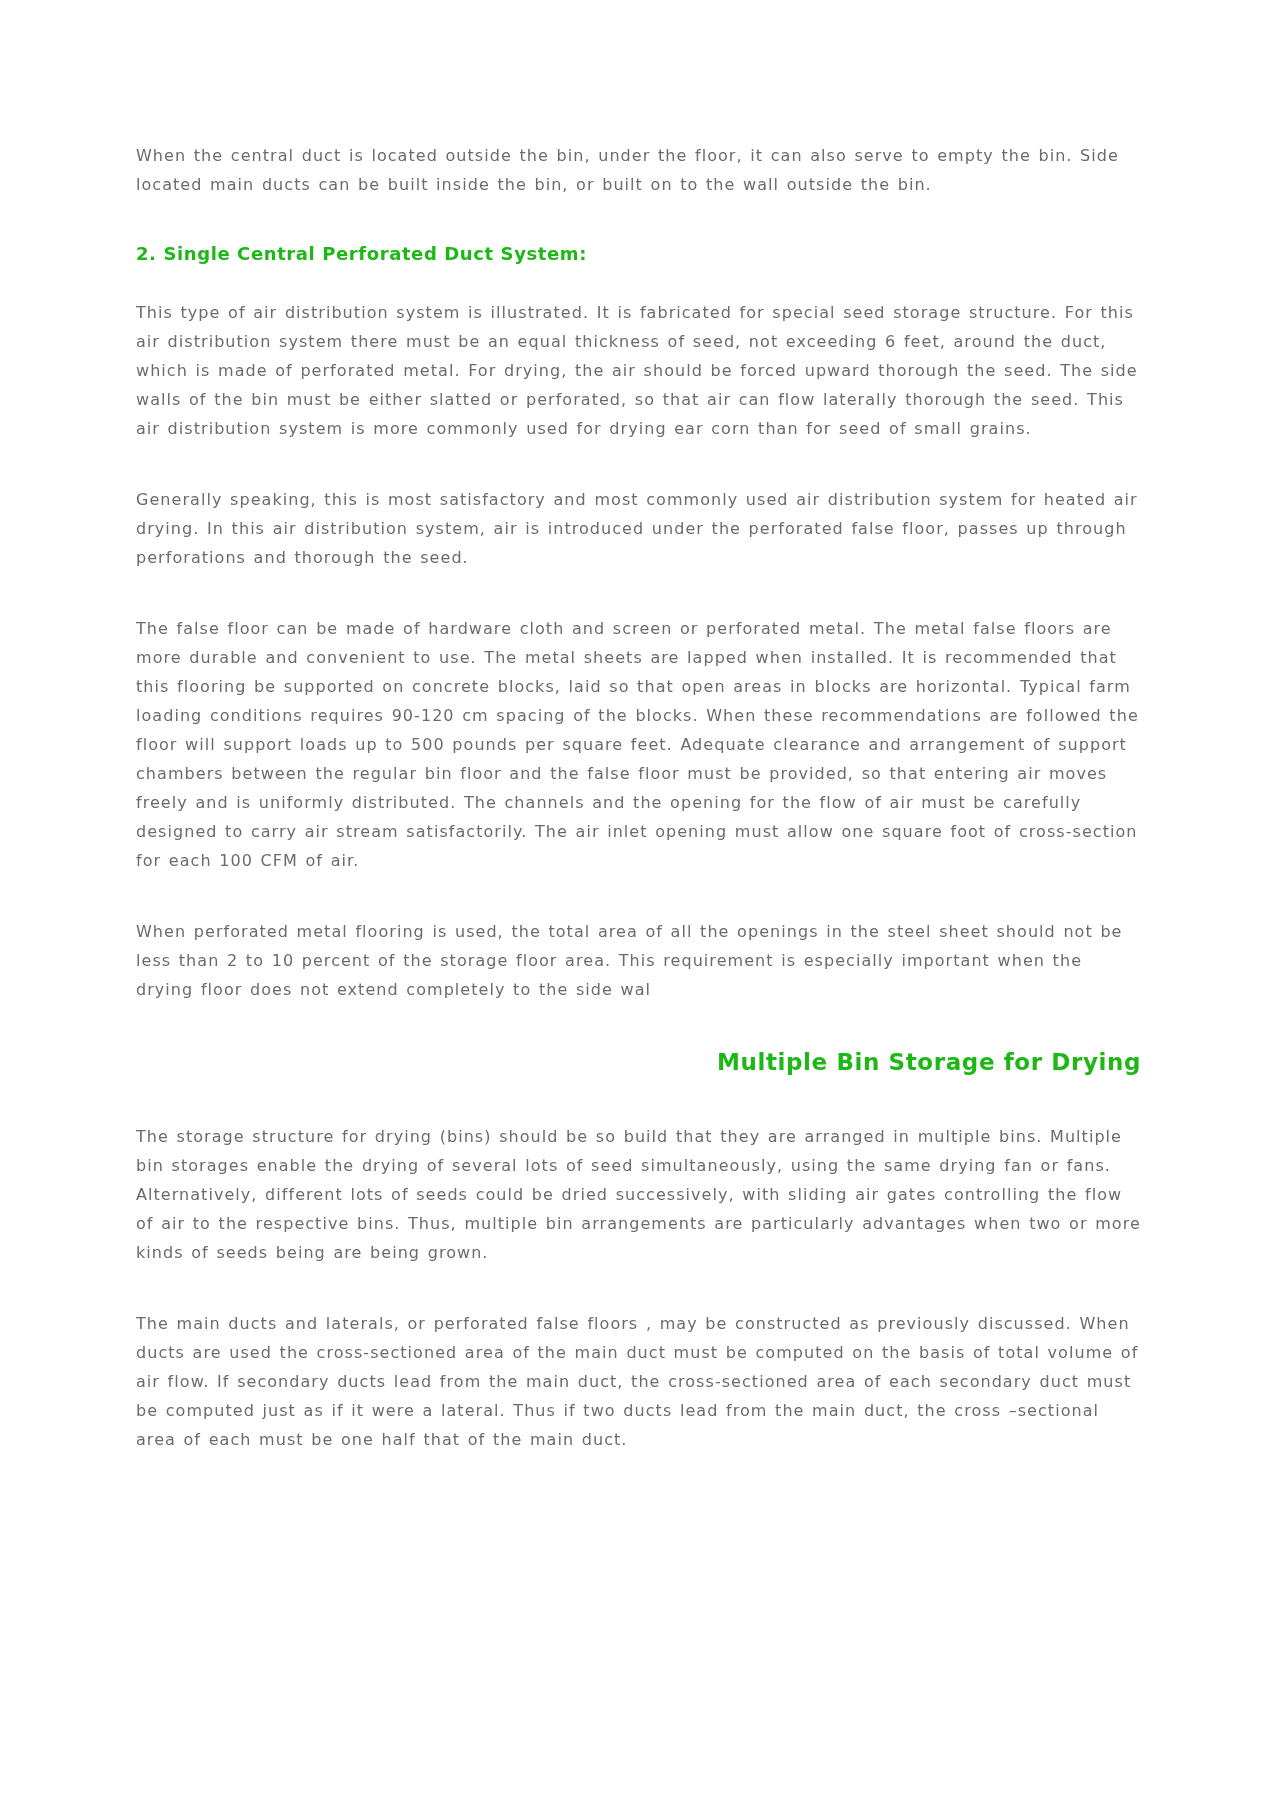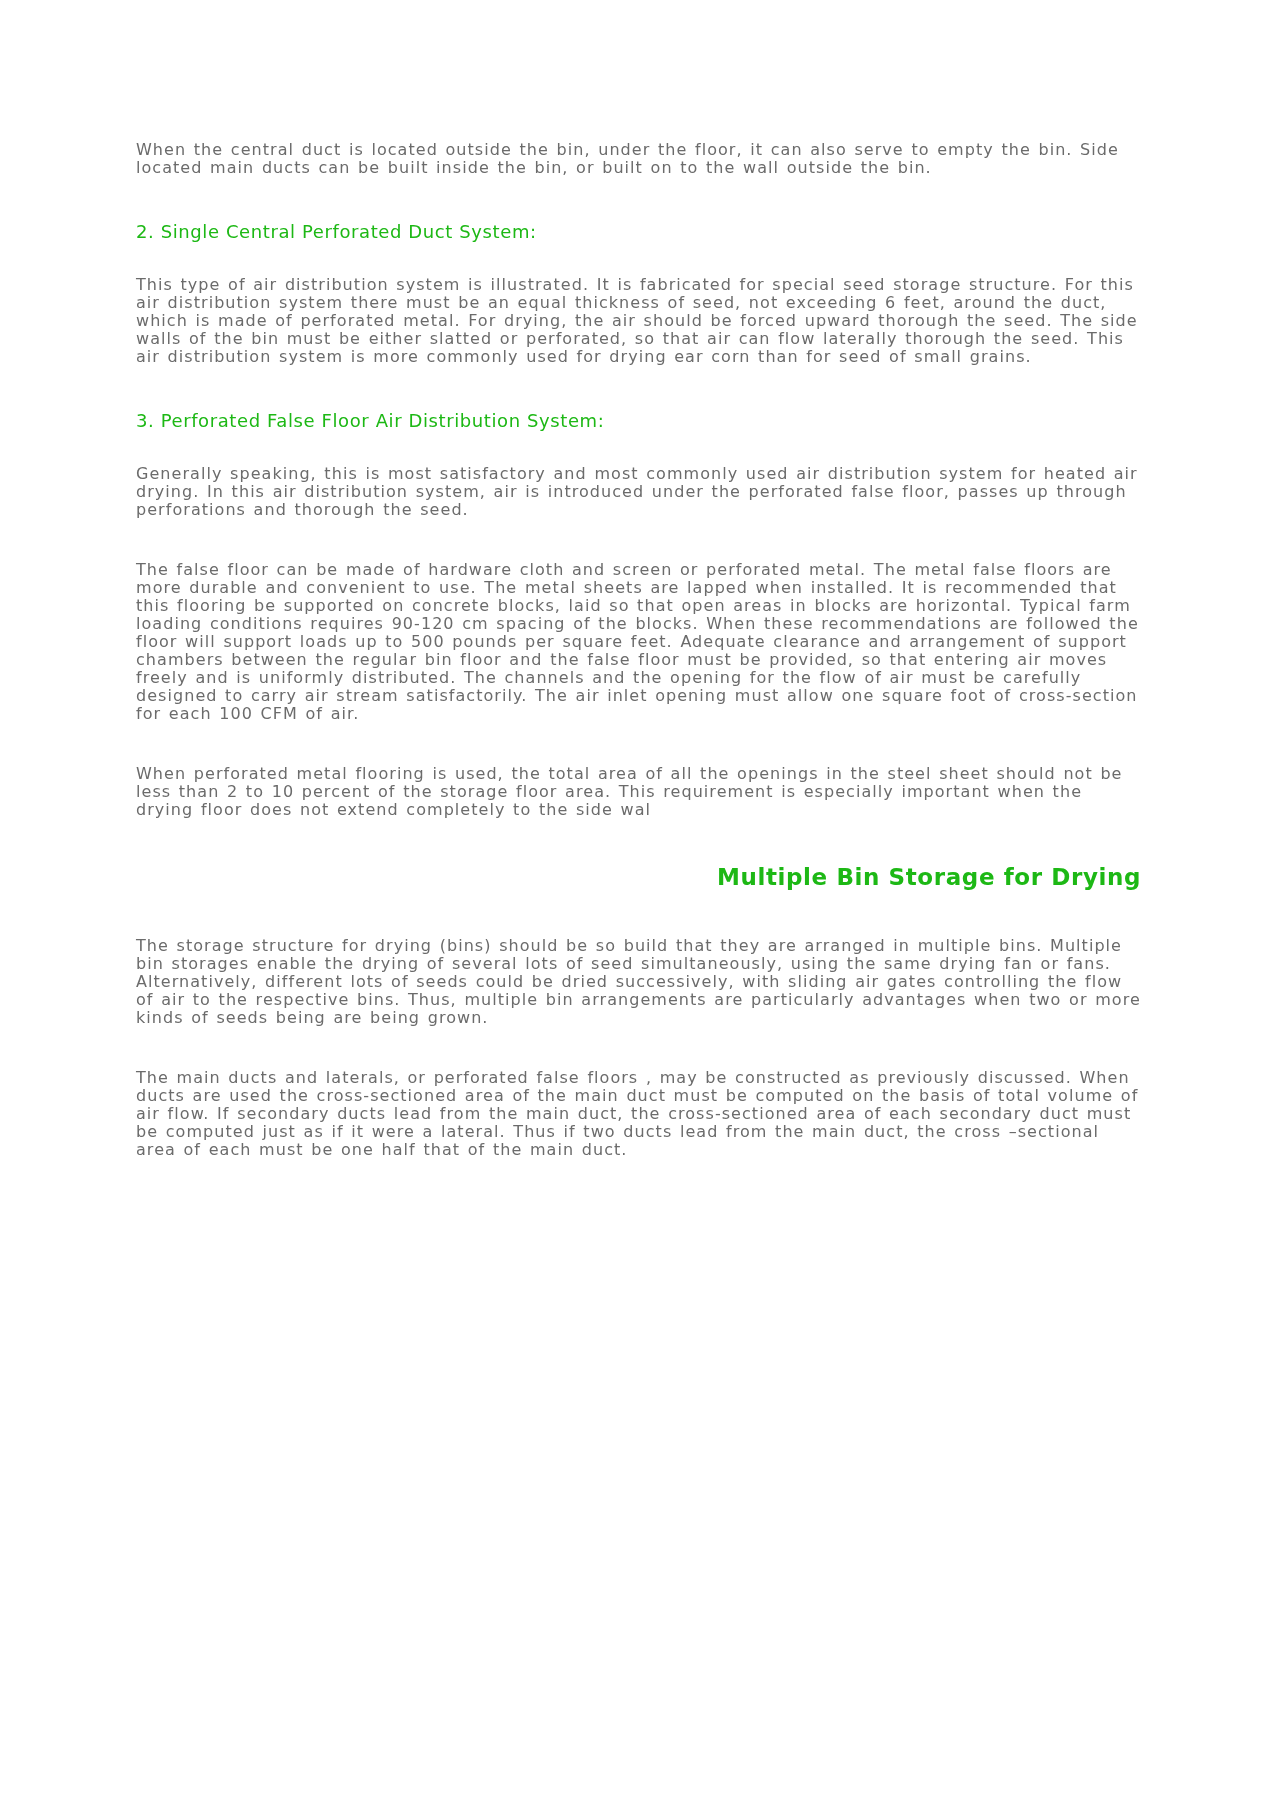--- a/index.html
+++ b/index.html
@@ -16,31 +16,31 @@
   }
   .doc-page {
     position: absolute;
     top: 141px;
     left: 136px;
     width: 1005px;
   }
   .doc-page p {
     margin: 0 0 42px 0;
     font-size: 16px;
-    line-height: 18px;
+    line-height: 29px;
     letter-spacing: 1.05px;
     word-spacing: 1.5px;
     color: #6b6b6b;
     text-align: left;
   }
   .doc-page h2.section-heading {
     margin: 0 0 31px 0;
     font-size: 18px;
     line-height: 26px;
-    font-weight: normal;
+    font-weight: bold;
     letter-spacing: 0.6px;
     color: #1db815;
     text-align: left;
   }
   .doc-page h1.center-heading {
     margin: 4px 0 44px 0;
     font-size: 23px;
     line-height: 32px;
     font-weight: bold;
     letter-spacing: 0.6px;
@@ -52,21 +52,20 @@
 <body>
 
 <div class="doc-page">
   <p>When the central duct is located outside the bin, under the floor, it can also serve to empty the bin. Side located main ducts can be built inside the bin, or built on to the wall outside the bin.</p>
 
 
   <h2 class="section-heading">2. Single Central Perforated Duct System:</h2>
 
   <p>This type of air distribution system is illustrated. It is fabricated for special seed storage structure. For this air distribution system there must be an equal thickness of seed, not exceeding 6 feet, around the duct, which is made of perforated metal. For drying, the air should be forced upward thorough the seed. The side walls of the bin must be either slatted or perforated, so that air can flow laterally thorough the seed. This air distribution system is more commonly used for drying ear corn than for seed of small grains.</p>
 
-  <h2 class="section-heading">3. Perforated False Floor Air Distribution System:</h2>
 
   <p>Generally speaking, this is most satisfactory and most commonly used air distribution system for heated air drying. In this air distribution system, air is introduced under the perforated false floor, passes up through perforations and thorough the seed.</p>
 
   <p>The false floor can be made of hardware cloth and screen or perforated metal. The metal false floors are more durable and convenient to use. The metal sheets are lapped when installed. It is recommended that this flooring be supported on concrete blocks, laid so that open areas in blocks are horizontal. Typical farm loading conditions requires 90-120 cm spacing of the blocks. When these recommendations are followed the floor will support loads up to 500 pounds per square feet. Adequate clearance and arrangement of support chambers between the regular bin floor and the false floor must be provided, so that entering air moves freely and is uniformly distributed. The channels and the opening for the flow of air must be carefully designed to carry air stream satisfactorily. The air inlet opening must allow one square foot of cross-section for each 100 CFM of air.</p>
 
   <p>When perforated metal flooring is used, the total area of all the openings in the steel sheet should not be less than 2 to 10 percent of the storage floor area. This requirement is especially important when the drying floor does not extend completely to the side wal</p>
 
   <h1 class="center-heading">Multiple Bin Storage for Drying</h1>
 
   <p>The storage structure for drying (bins) should be so build that they are arranged in multiple bins. Multiple bin storages enable the drying of several lots of seed simultaneously, using the same drying fan or fans. Alternatively, different lots of seeds could be dried successively, with sliding air gates controlling the flow of air to the respective bins. Thus, multiple bin arrangements are particularly advantages when two or more kinds of seeds being are being grown.</p>

